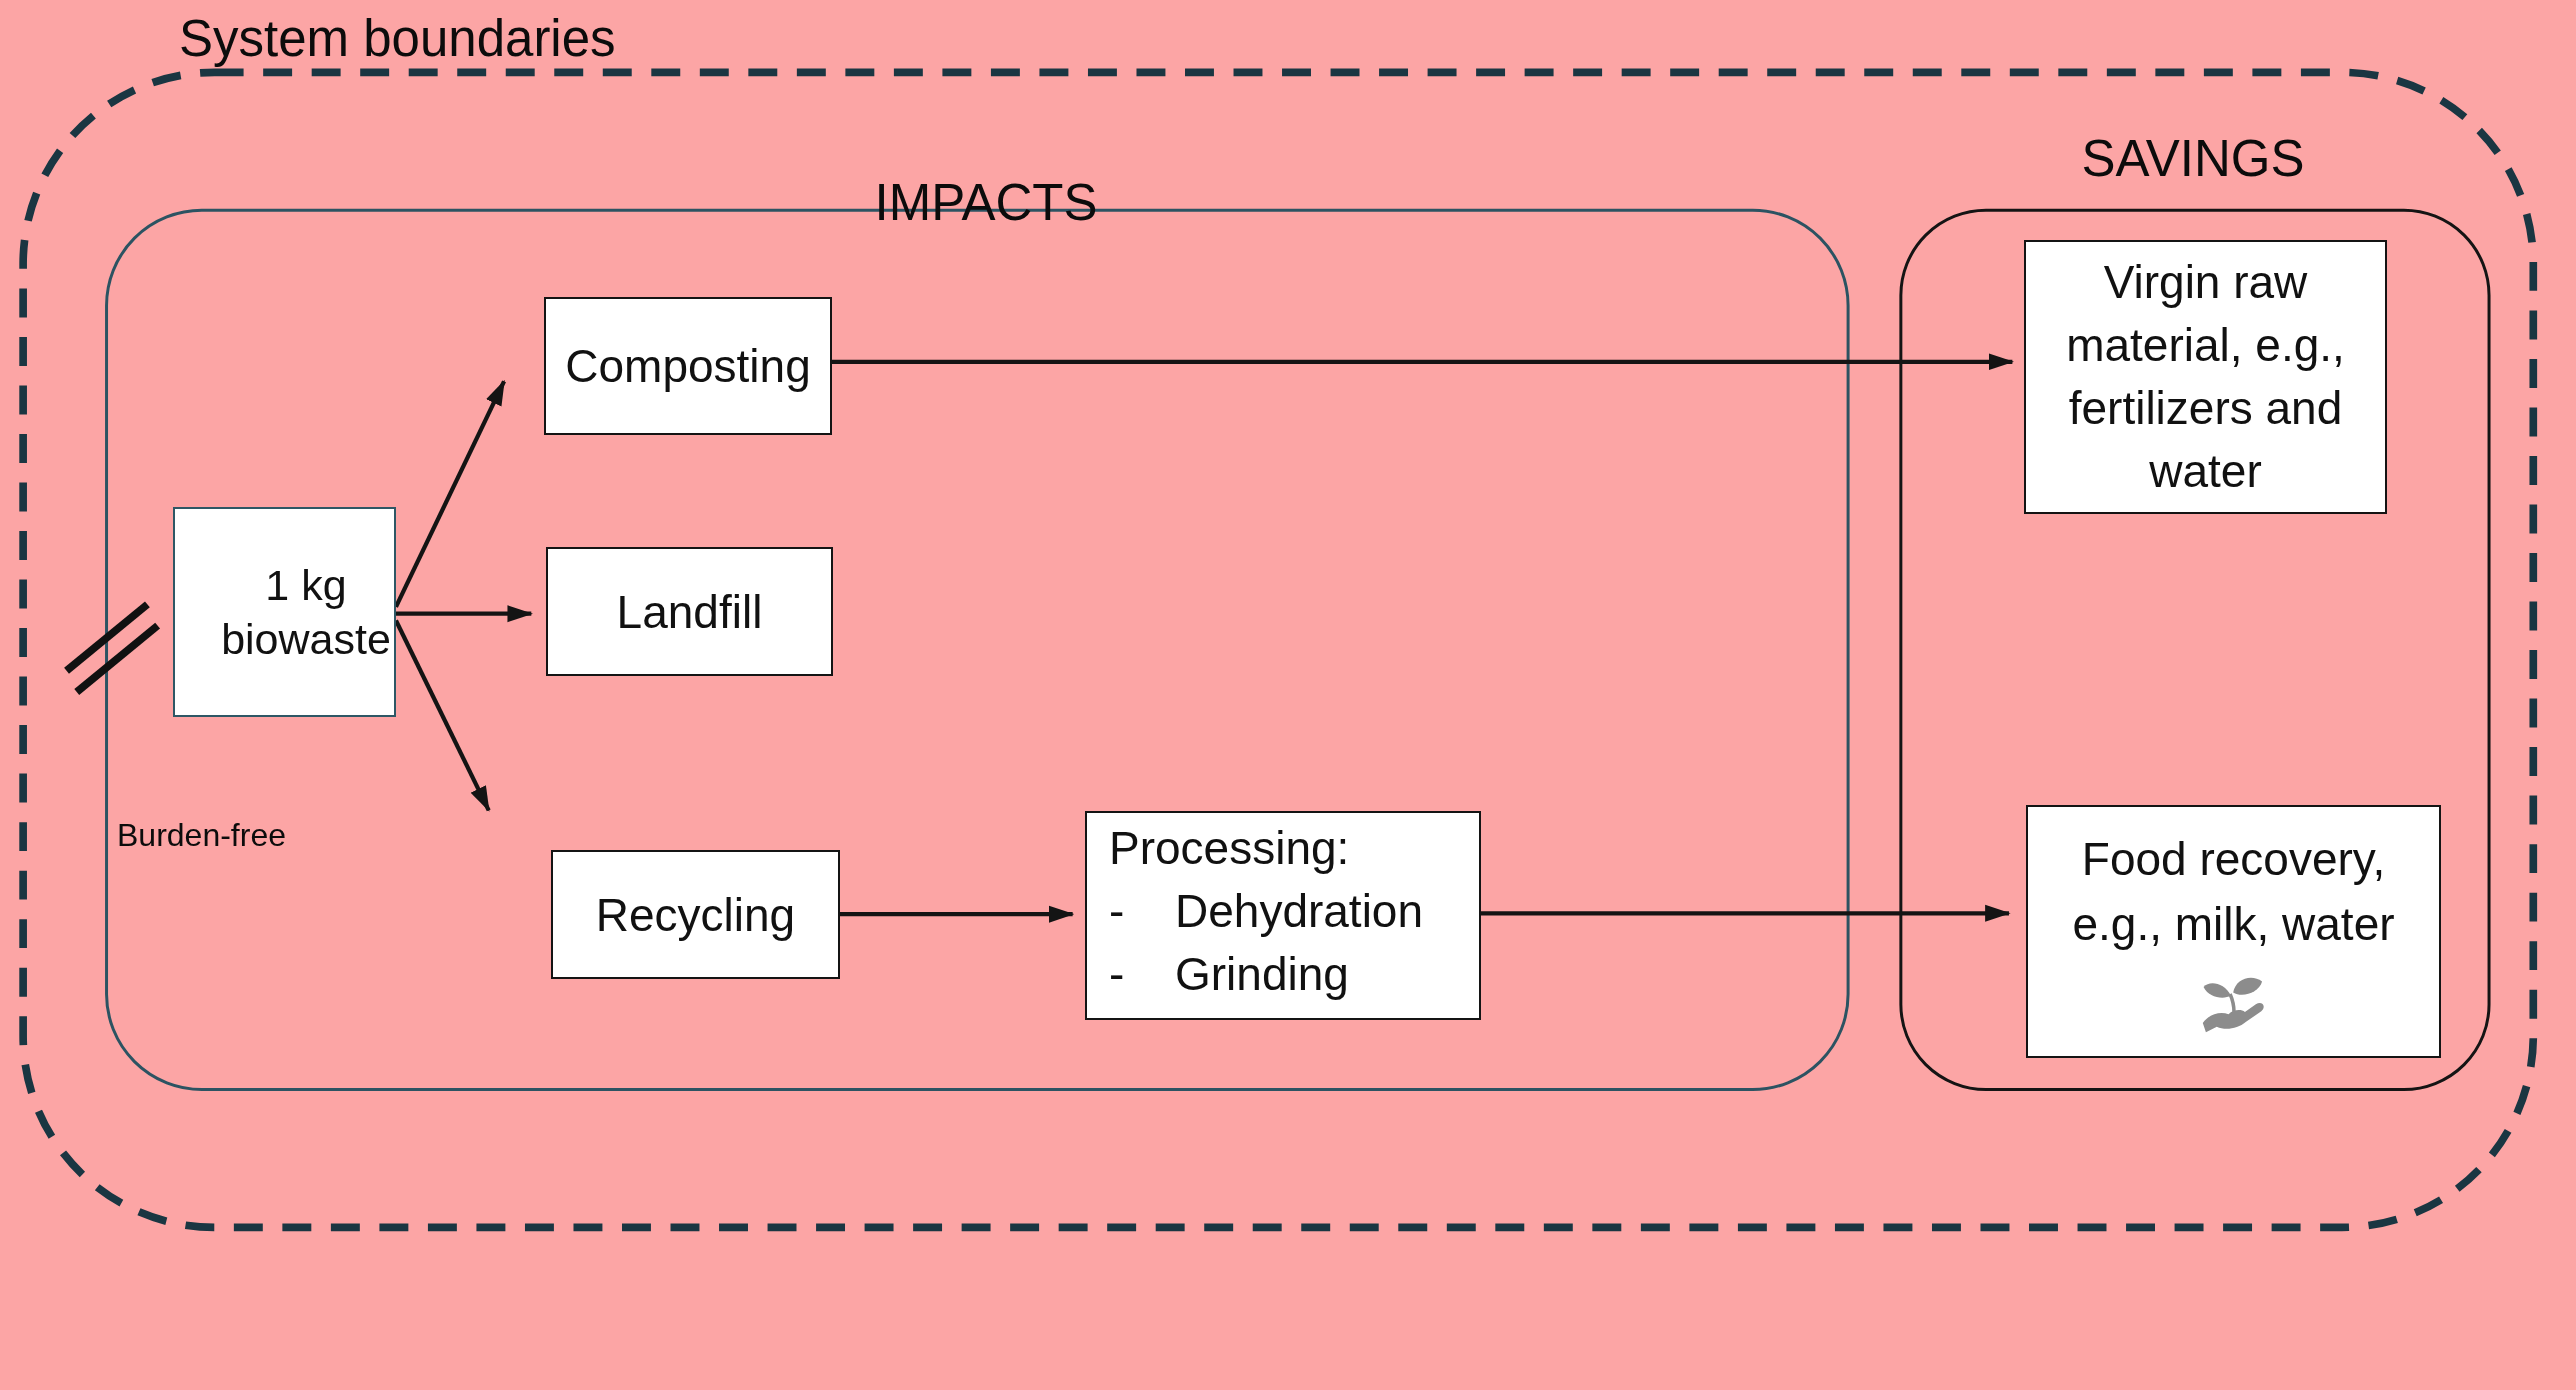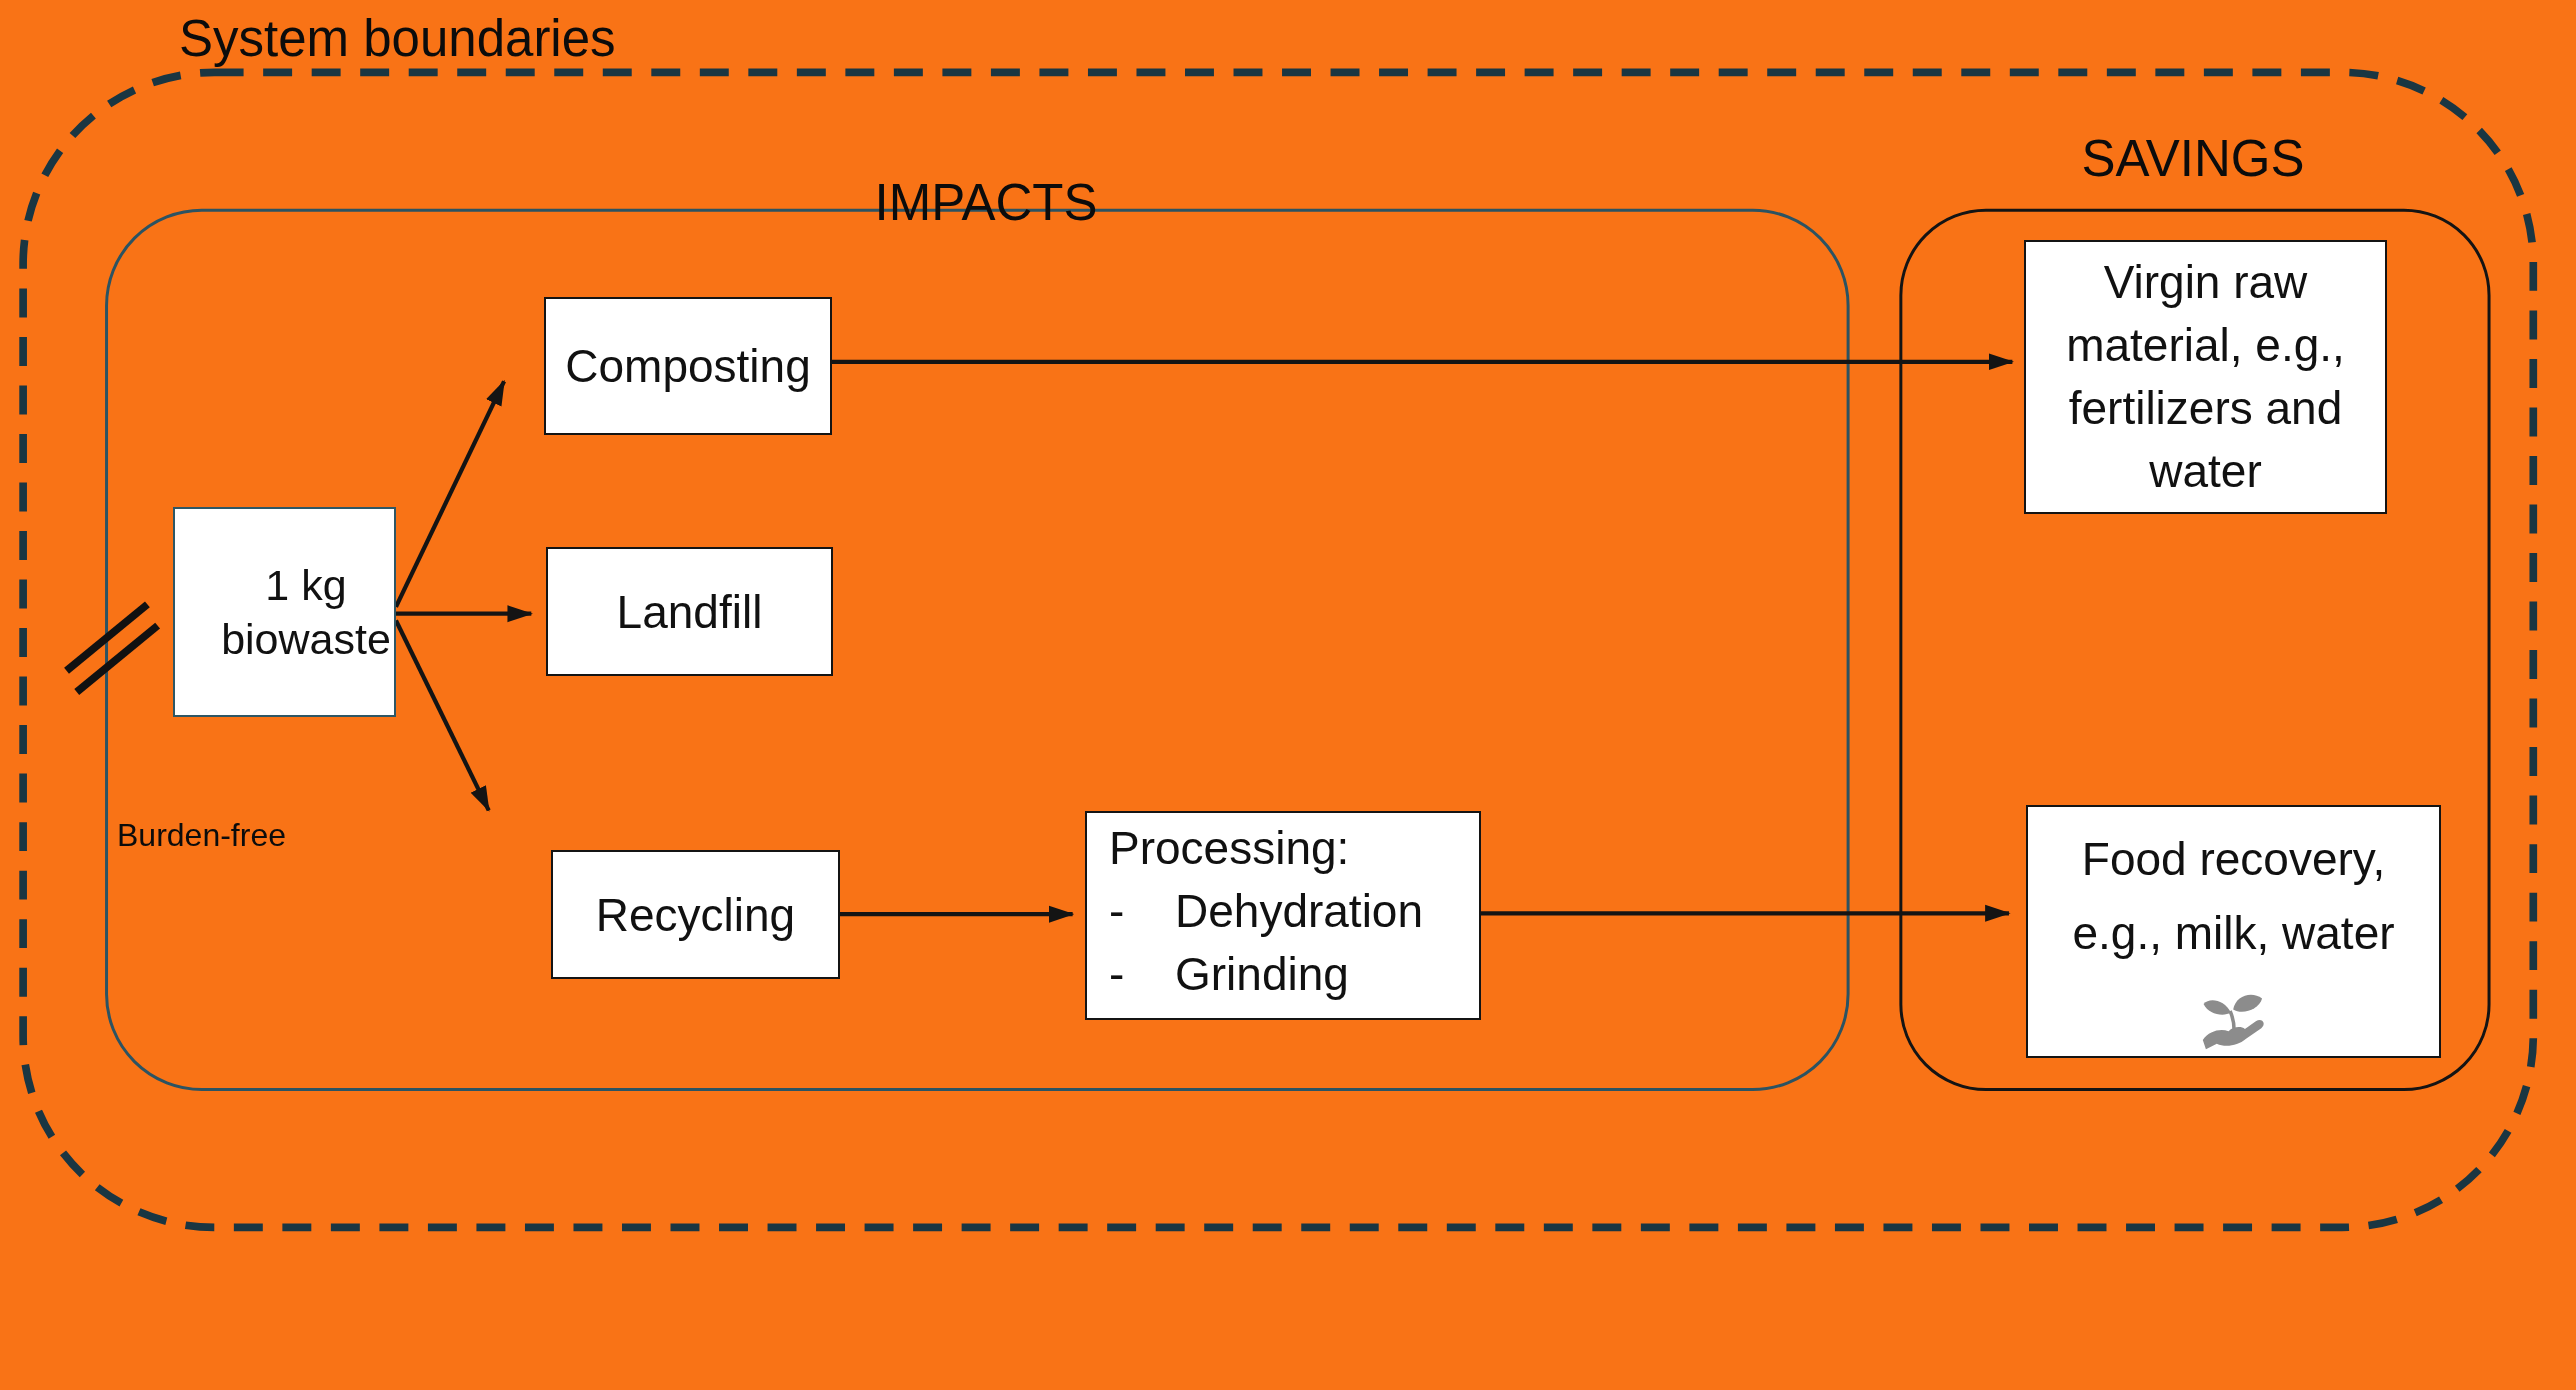--- a/index.html
+++ b/index.html
@@ -1,36 +1,36 @@
 <!DOCTYPE html>
 <html style="font-size:13.6px"><head>
 <meta charset="utf-8">
 <style>
   html, body { margin:0; padding:0; background:#ffffff; }
   .stage {
-    position:relative; width:2576px; height:1390px; background:#f97316;
+    position:relative; width:2576px; height:1390px; background:#fca5a5;
     font-family:"Liberation Sans", sans-serif; color:#111111; overflow:hidden;
   }
   .layer { position:absolute; left:0; top:0; width:2576px; height:1390px; }
   .free-label { position:absolute; white-space:nowrap; color:#0c0c0c; }
   .heading { position:absolute; width:358px; text-align:center; font-size:51px; color:#0c0c0c; }
   .box {
     position:absolute; box-sizing:border-box; background:#ffffff;
     border:2.6px solid #141414; display:flex; flex-direction:column;
     align-items:center; justify-content:center; text-align:center; z-index:3;
   }
   .label { font-size:46px; line-height:54px; }
   .biowaste-box { border-color:#2e5765;padding-left:43px; }
   .biowaste-box .label { font-size:43px; line-height:54px; }
   .processing-box { align-items:flex-start; justify-content:flex-start; text-align:left; padding:4px 22px; }
   .proc-line { font-size:46px; line-height:63px; }
   .proc-row { display:flex; }
   .proc-bullet { display:inline-block; width:66px; }
   .virgin-box .label { line-height:63px; }
-  .food-box { justify-content:space-between; padding-top:20.4px; }
+  .food-box { justify-content:flex-start; padding-top:20.4px; }
   .food-box .label { line-height:65px; }
   .food-icon { margin-top:17px; }
 </style>
 </head>
 <body>
 
 <div class="stage">
 
   <svg class="layer" width="2576" height="1390" viewBox="0 0 3026 1633">
     <defs>

